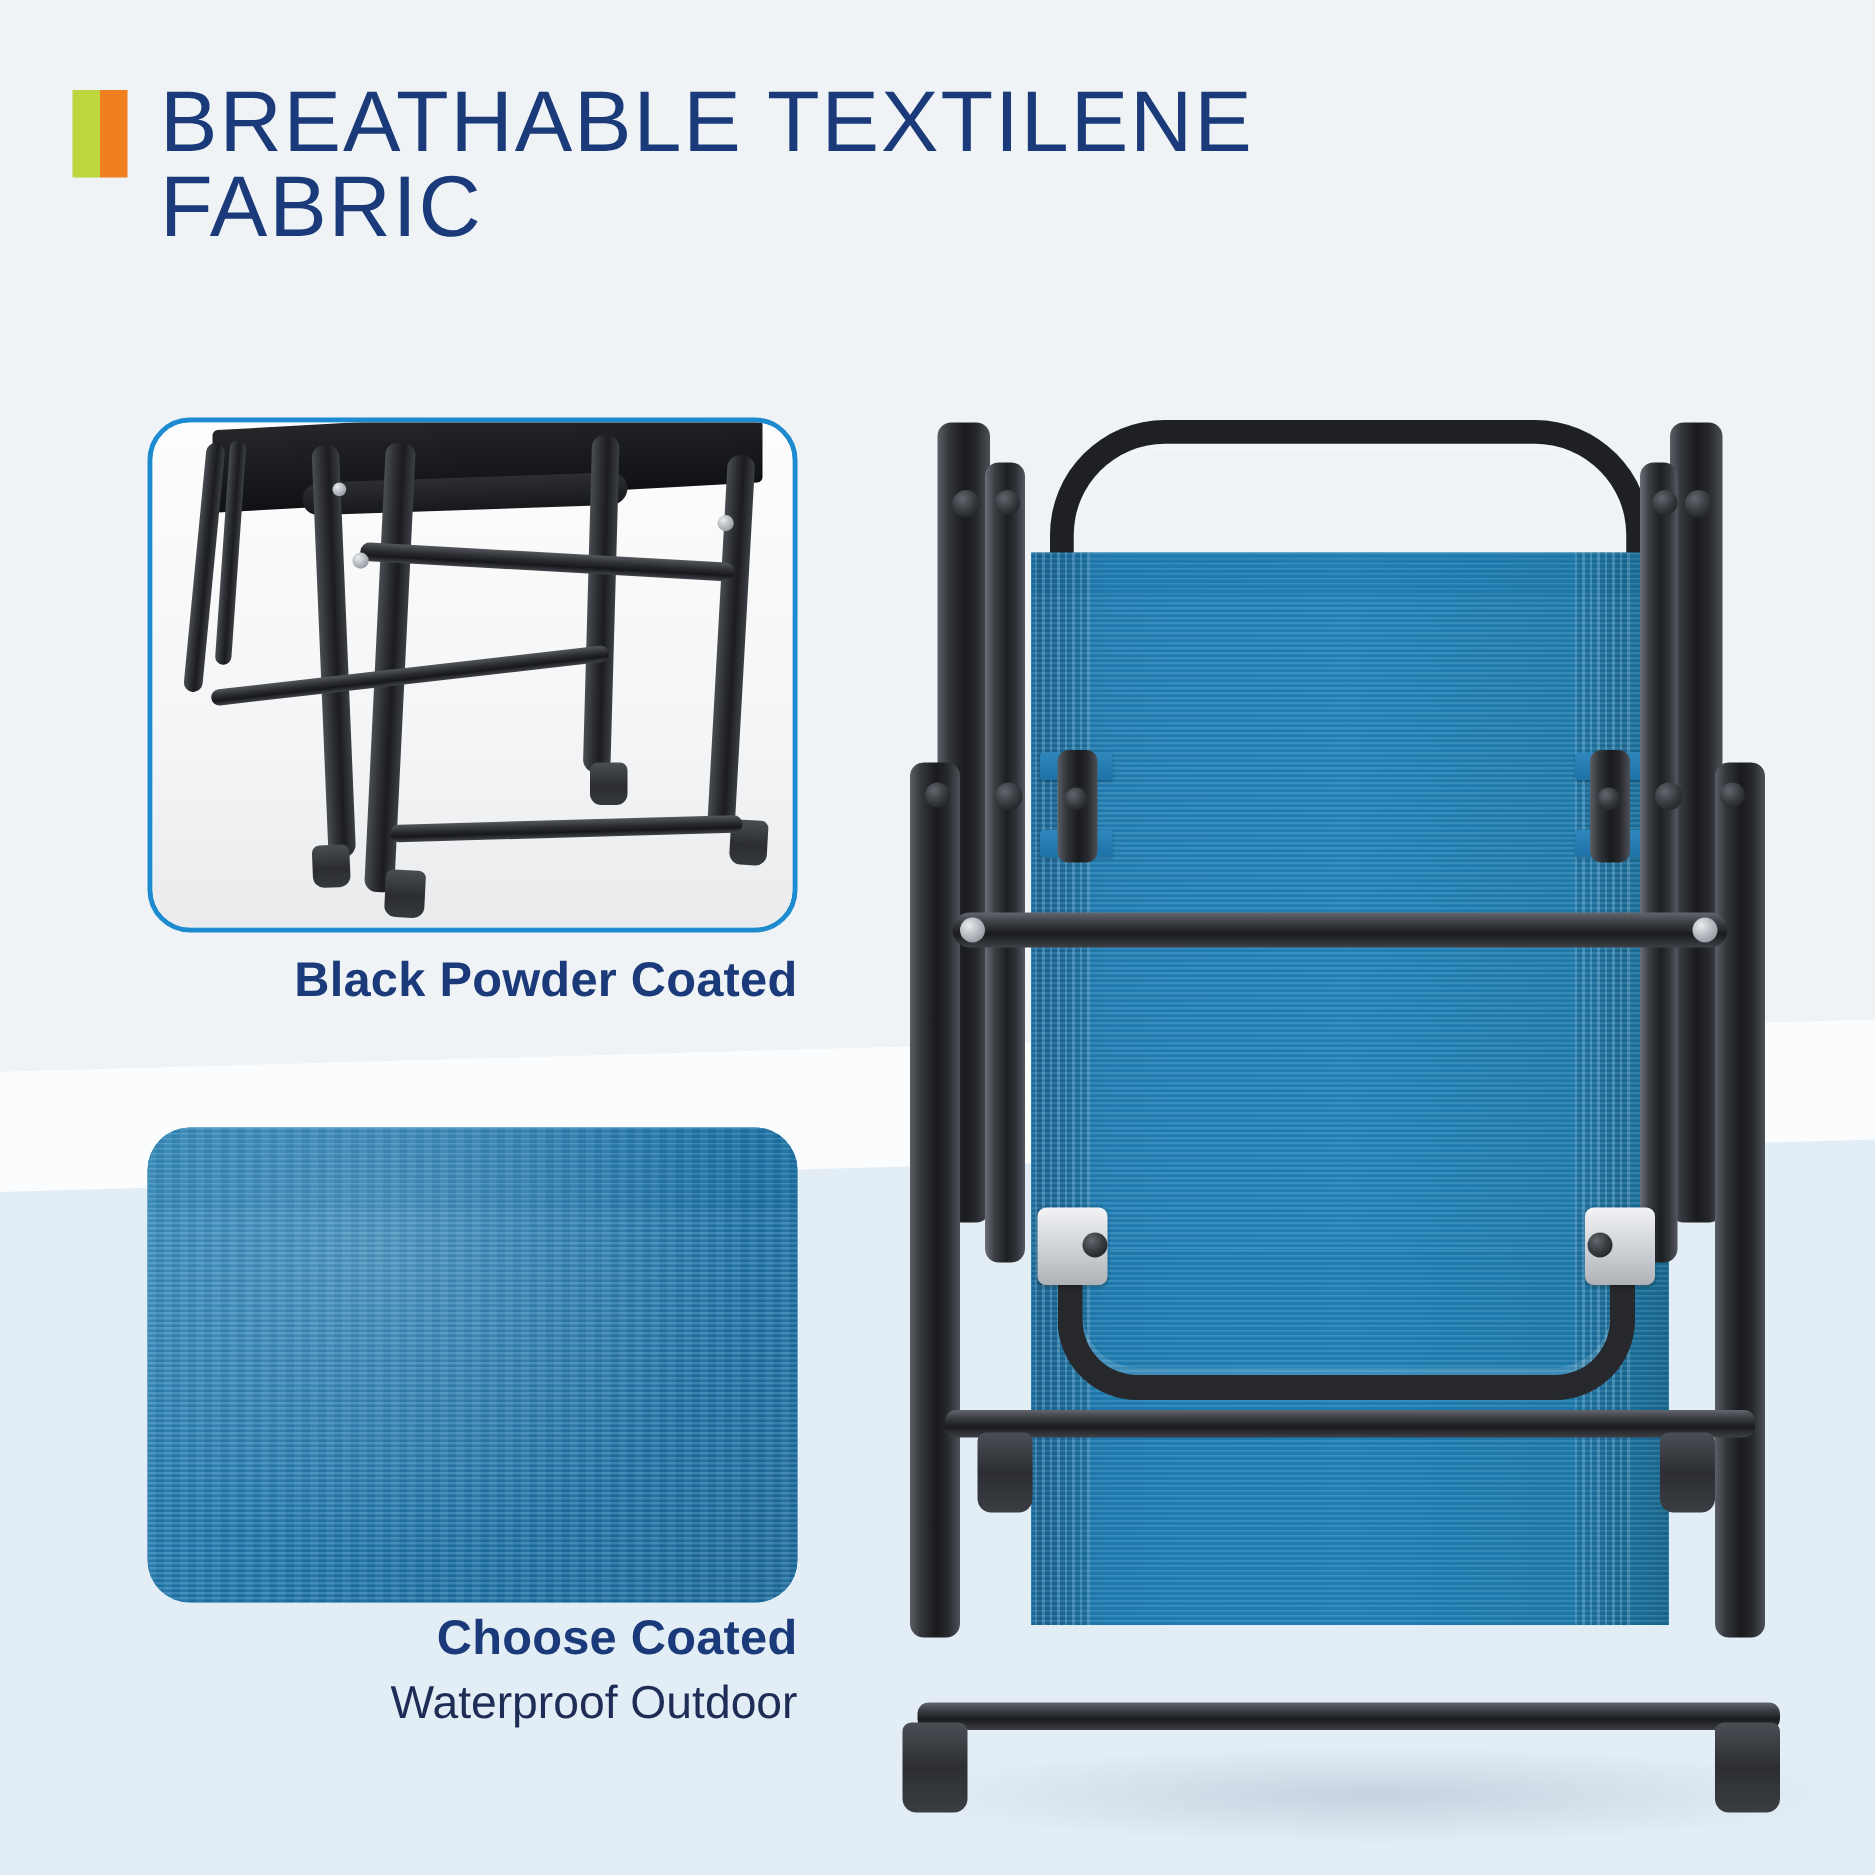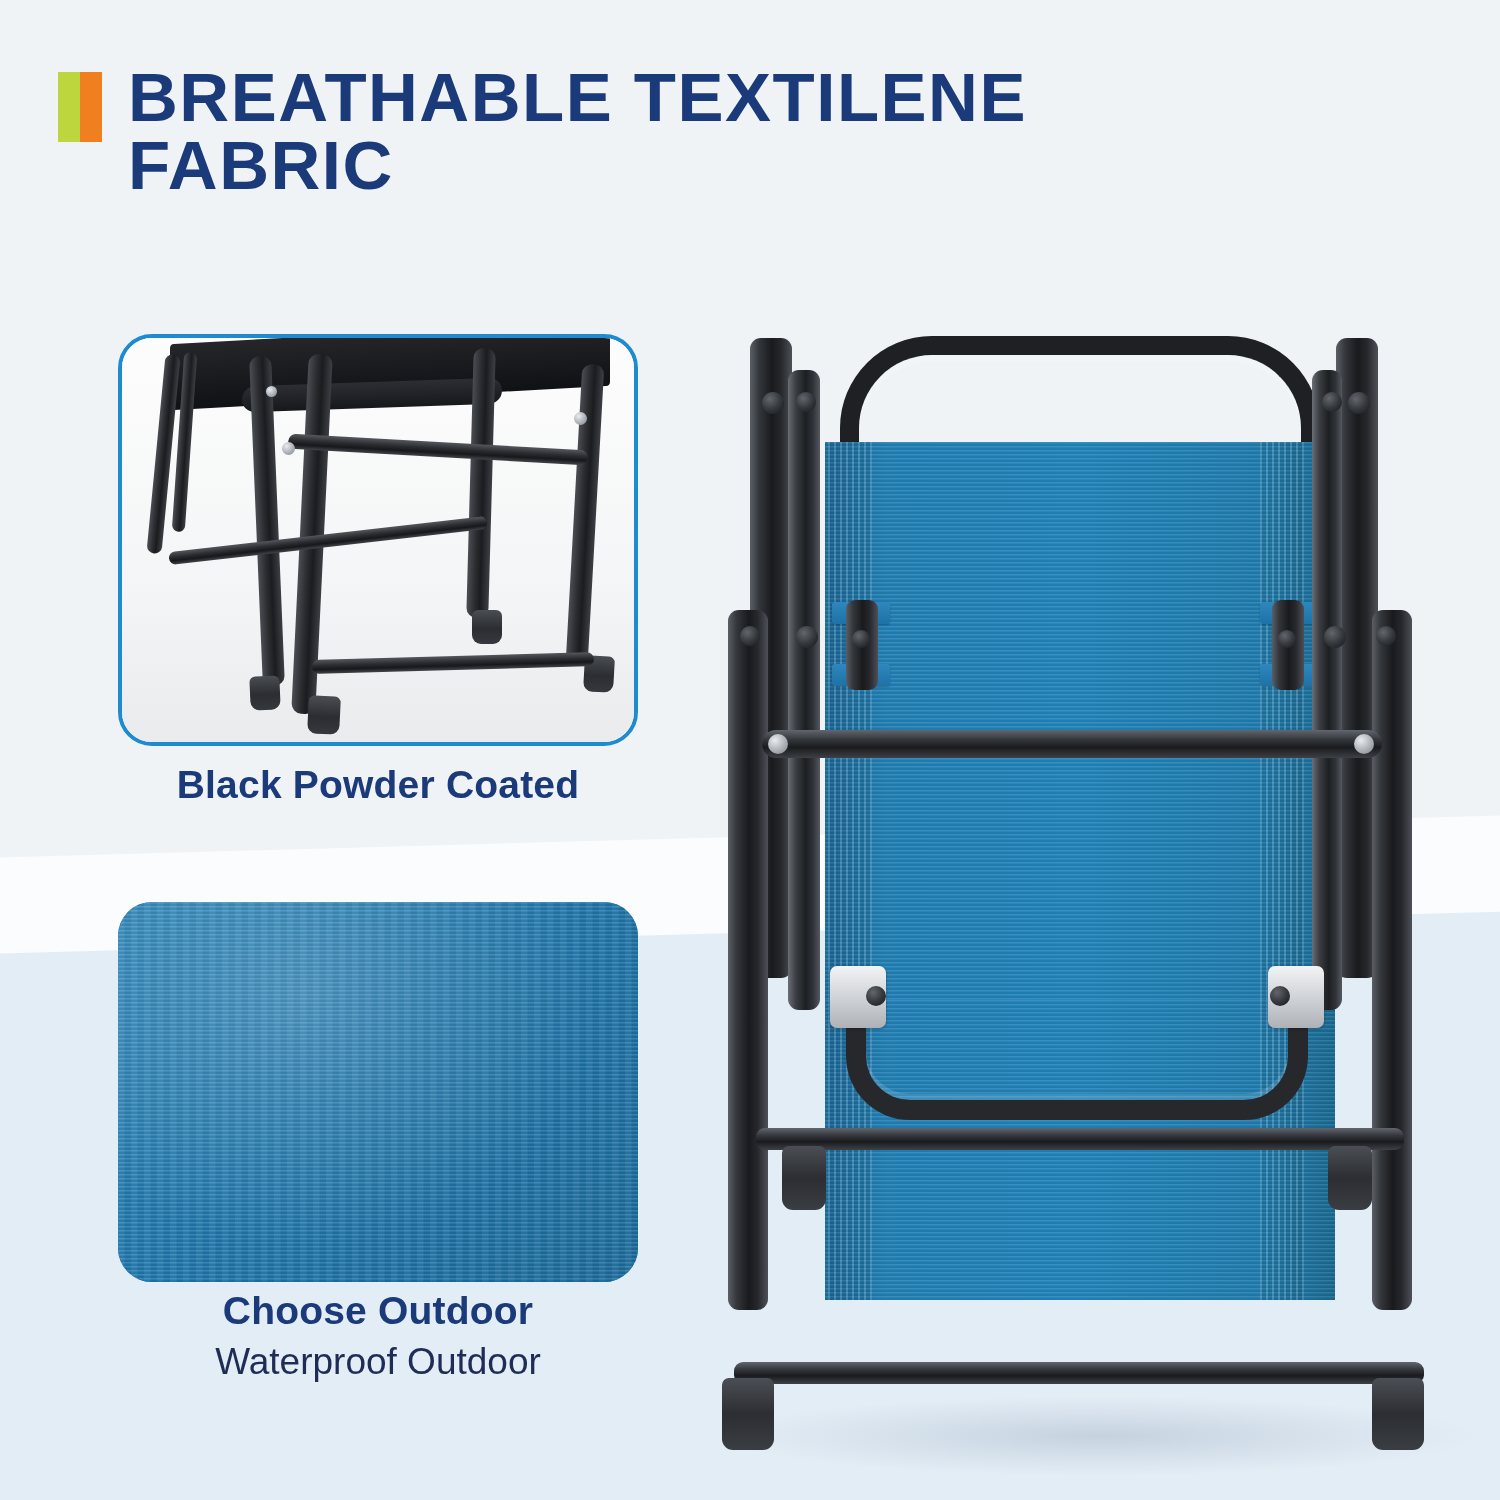--- a/index.html
+++ b/index.html
@@ -50,21 +50,21 @@
     display:flex;
     align-items:flex-start;
   }
   .accent-bars { display:flex; margin-top:8px; margin-right:26px; }
   .accent-bar { width:22px; height:70px; }
   .accent-bar.green  { background:#bed63e; }
   .accent-bar.orange { background:#ef7f1f; }
 
   .headline {
     font-size:69px;
-    font-weight:bold;
+    font-weight:normal;
     line-height:0.99;
     letter-spacing:1.5px;
     color:#1b3a7a;
     white-space:pre-line;
     max-width:1180px;
   }
 
   
   .card-frame {
     position:absolute;
@@ -80,21 +80,21 @@
     left:118px; top:902px;
     width:520px; height:380px;
     border-radius:34px;
     overflow:hidden;
     background:#1f78ae;
   }
 
   .caption {
     position:absolute;
     width:520px;
-    text-align:center;
+    text-align:right;
     color:#1b3a7a;
   }
   .caption.one { left:118px; top:762px; }
   .caption.two { left:118px; top:1288px; }
   .caption .cap-title {
     font-size:39px;
     font-weight:bold;
     letter-spacing:0.2px;
     line-height:1.18;
   }
@@ -269,21 +269,21 @@
   <div class="caption one">
     <div class="cap-title">Black Powder Coated</div>
   </div>
 
   <div class="card-swatch">
     <div class="weave"></div>
     <div class="weave-sheen"></div>
   </div>
 
   <div class="caption two">
-    <div class="cap-title">Choose Outdoor</div>
+    <div class="cap-title">Choose Coated</div>
     <div class="cap-sub">Waterproof Outdoor</div>
   </div>
 
   <div class="chair">
 
     <div class="shadow-soft" style="left:20px; top:1096px; width:760px; height:80px;"></div>
 
     <div class="c-el" style="left:140px; top:36px; width:480px; height:190px;
                 border:19px solid #1e2024;
                 border-bottom:none;

